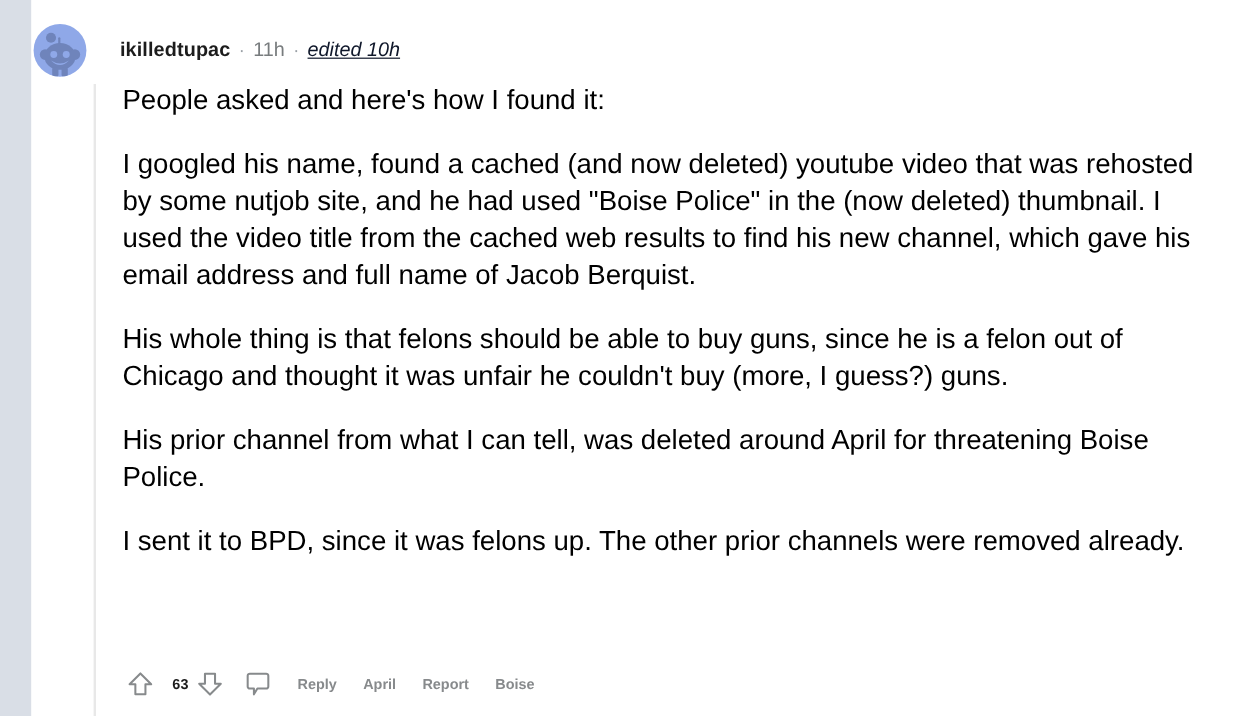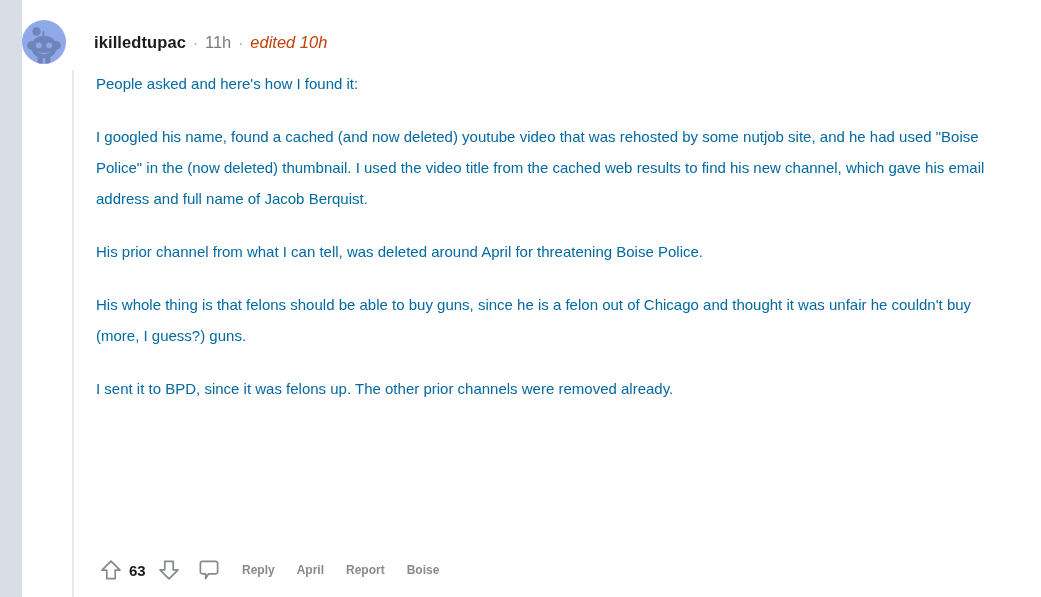--- a/index.html
+++ b/index.html
@@ -29,21 +29,21 @@
     left: 0;
     top: 0;
     width: 26px;
     height: 597px;
     background: #d9dee6;
   }
 
   
   .comment {
     position: absolute;
-    left: 22px;
+    left: 28px;
     top: 0;
     width: 825px;
     height: 597px;
     background: #ffffff;
   }
 
   .comment-head {
     position: absolute;
     left: 0;
     top: 20px;
@@ -78,23 +78,24 @@
   .dot-sep {
     color: #9aa0a6;
     margin: 0 7px;
     font-size: 15px;
   }
   .timestamp {
     color: #787c7e;
     font-weight: 400;
   }
   .edited {
-    color: #c2410c;
+    color: #0f172a;
     font-style: italic;
     font-weight: 400;
+    text-decoration: underline;
   }
 
   
   .thread-line {
     position: absolute;
     left: 50px;
     top: 70px;
     width: 2px;
     height: 527px;
     background: #e8e8e8;
@@ -102,23 +103,23 @@
 
   
   .comment-body {
     position: absolute;
     left: 74px;
     top: 68px;
     width: 910px;
   }
   .comment-body p {
     margin: 0 0 22px 0;
-    font-size: 15px;
+    font-size: 23px;
     line-height: 31px;
-    color: #0369a1;
+    color: #000000;
     font-weight: 400;
   }
   .comment-body p:last-of-type { margin-bottom: 0; }
 
   
   .action-bar {
     position: absolute;
     left: 74px;
     top: 553px;
     display: flex;
@@ -127,26 +128,26 @@
   }
   .icon-btn {
     display: flex;
     align-items: center;
     justify-content: center;
     width: 30px;
     height: 30px;
     cursor: pointer;
   }
   .vote-count {
-    font-size: 15px;
+    font-size: 12px;
     font-weight: 700;
     color: #1a1a1a;
     margin: 0 3px 0 3px;
     min-width: 22px;
-    text-align: left;
+    text-align: right;
   }
   .comment-icon-btn {
     margin-left: 10px;
   }
   .action-link {
     font-size: 12px;
     font-weight: 700;
     color: #878a8c;
     margin-left: 22px;
     cursor: pointer;
@@ -189,22 +190,22 @@
         <span class="dot-sep">·</span>
         <span class="timestamp">11h</span>
         <span class="dot-sep">·</span>
         <span class="edited">edited 10h</span>
       </div>
     </div>
 
     <div class="comment-body">
       <p>People asked and here's how I found it:</p>
       <p>I googled his name, found a cached (and now deleted) youtube video that was rehosted by some nutjob site, and he had used "Boise Police" in the (now deleted) thumbnail. I used the video title from the cached web results to find his new channel, which gave his email address and full name of Jacob Berquist.</p>
+      <p>His whole thing is that felons should be able to buy guns, since he is a felon out of Chicago and thought it was unfair he couldn't buy (more, I guess?) guns.</p>
       <p>His prior channel from what I can tell, was deleted around April for threatening Boise Police.</p>
-      <p>His whole thing is that felons should be able to buy guns, since he is a felon out of Chicago and thought it was unfair he couldn't buy (more, I guess?) guns.</p>
       <p>I sent it to BPD, since it was felons up. The other prior channels were removed already.</p>
     </div>
 
     <div class="action-bar">
 
       <div class="icon-btn">
         <svg width="24" height="24" viewBox="0 0 24 24">
           <path d="M12 3.2 L21 12.2 L16.2 12.2 L16.2 20.6 L7.8 20.6 L7.8 12.2 L3 12.2 Z" fill="none" stroke="#878a8c" stroke-width="1.7" stroke-linejoin="round"></path>
         </svg>
       </div>

